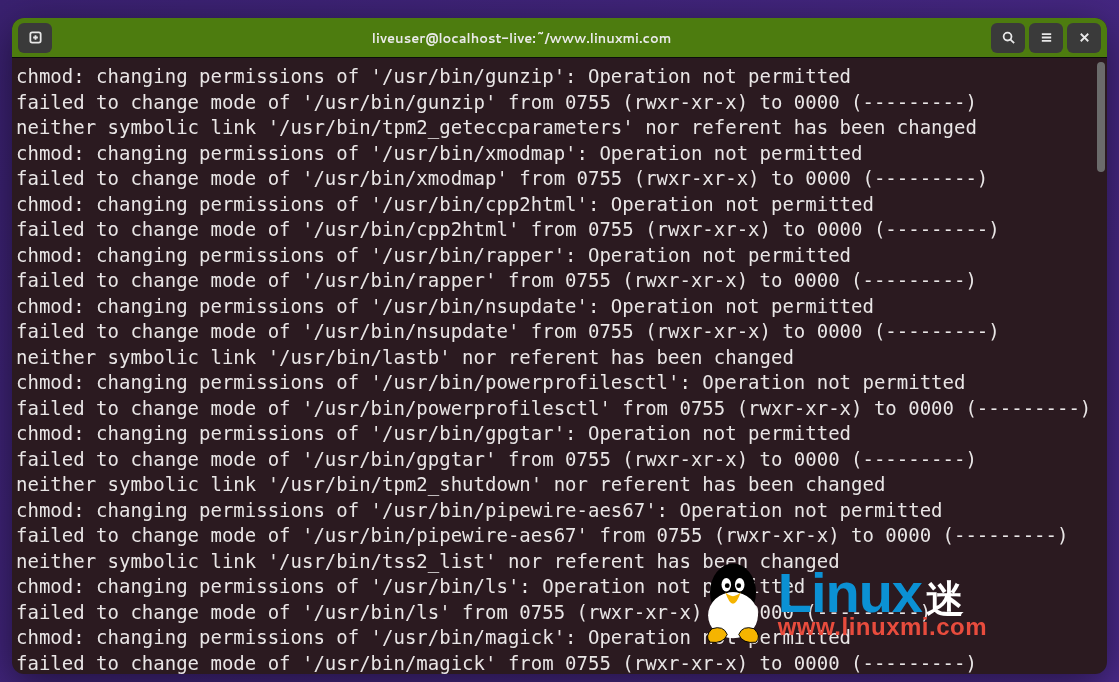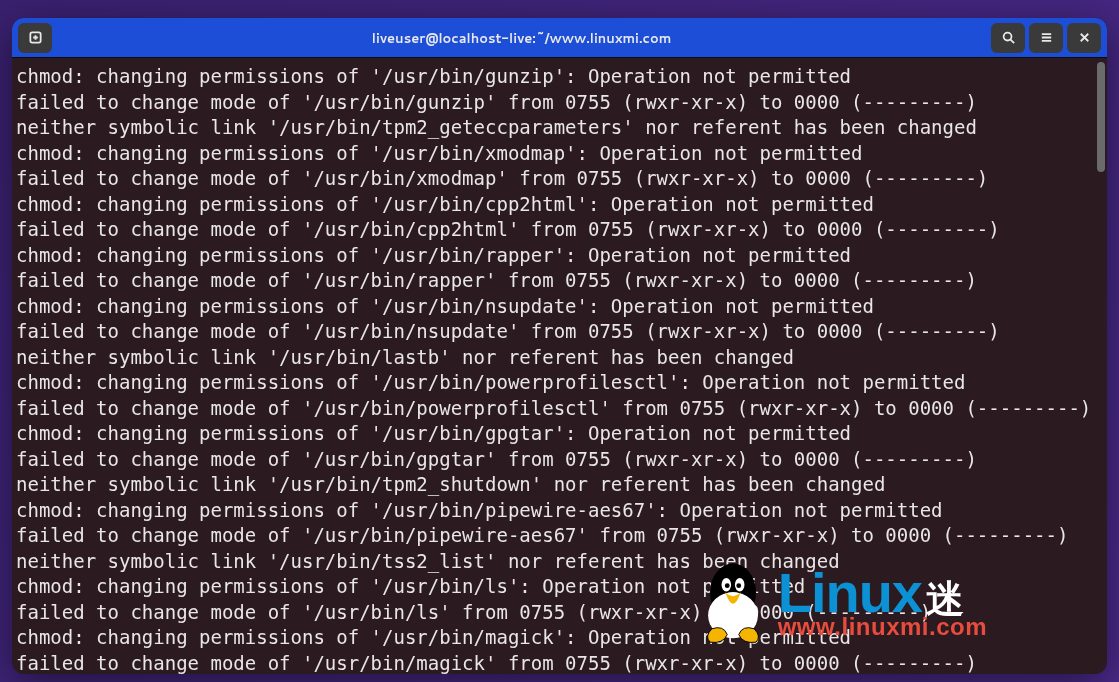--- a/index.html
+++ b/index.html
@@ -19,21 +19,21 @@
     bottom: 8px;
     background: #2b1a20;
     border-radius: 12px;
     overflow: hidden;
     box-shadow: 0 10px 40px rgba(0,0,0,0.5);
     display: flex;
     flex-direction: column;
   }
   .titlebar {
     height: 40px;
-    background: #1d4ed8;
+    background: #4d7c0f;
     display: flex;
     align-items: center;
     justify-content: space-between;
     padding: 0 6px;
     border-bottom: 1px solid #0c0c0c;
   }
   .tb-left, .tb-right { display: flex; gap: 4px; }
   .tb-title {
     flex: 1;
     text-align: center;

